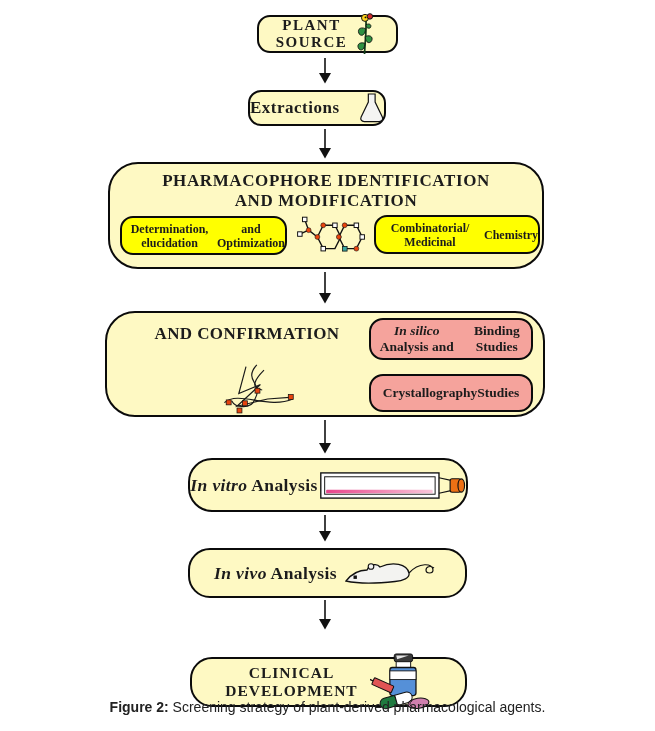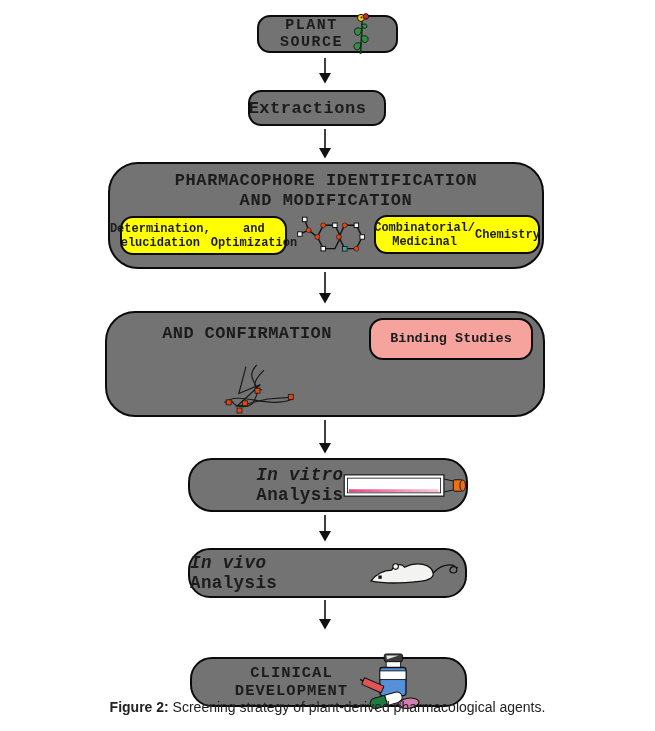--- a/index.html
+++ b/index.html
@@ -1,19 +1,19 @@
 <!DOCTYPE html>
 <html><head>
 <meta charset="utf-8">
 <style>
   html,body{margin:0;padding:0;background:#ffffff;}
   #page{position:relative;width:655px;height:731px;background:#ffffff;overflow:hidden;
         font-family:"Liberation Serif","DejaVu Serif",serif;}
-  .node{position:absolute;background:#737373;border:2px solid #0b0b0b;box-sizing:border-box;
-        display:flex;align-items:center;justify-content:center;color:#1c1c1c;font-weight:bold;font-family:Liberation Mono, monospace;}
+  .node{position:absolute;background:#fef9c3;border:2px solid #0b0b0b;box-sizing:border-box;
+        display:flex;align-items:center;justify-content:center;color:#1c1c1c;font-weight:bold;}
   .subbox{position:absolute;border:2px solid #0b0b0b;box-sizing:border-box;display:flex;
         flex-direction:row;align-items:center;justify-content:center;text-align:center;
         color:#1c1c1c;font-weight:bold;}
   .arrow{position:absolute;left:318px;}
   
   #plant-box{left:257px;top:15px;width:141px;height:38px;border-radius:13px;gap:6px;}
   #plant-box .txt{font-size:15px;line-height:17px;letter-spacing:1.5px;text-align:center;}
   #extractions-box{left:248px;top:90px;width:138px;height:36px;border-radius:13px;gap:19px;}
   #extractions-box .txt{font-size:17px;letter-spacing:0.5px;}
   #pharma-box{left:108px;top:162px;width:436px;height:107px;border-radius:30px;display:block;}
@@ -142,21 +142,26 @@
         <g fill="#e8440e" stroke="#111" stroke-width="0.8">
           <rect x="16" y="41" width="5.5" height="5.5"></rect>
           <rect x="34" y="42" width="5.5" height="5.5"></rect>
           <rect x="48" y="28" width="5.5" height="5.5"></rect>
           <rect x="85" y="35" width="5.5" height="5.5"></rect>
           <rect x="28" y="50" width="5.5" height="5.5"></rect>
         </g>
       </svg>
     </div>
     <div class="subbox" id="insilico-box">
+      <div><span class="ital">In silico</span><span> Analysis and</span></div>
       <div>Binding Studies</div>
+    </div>
+    <div class="subbox" id="crystal-box">
+      <div>Crystallography</div>
+      <div>Studies</div>
     </div>
   </div>
 
   <svg class="arrow" style="top:420px" width="14" height="34">
     <line x1="7" y1="0" x2="7" y2="24" stroke="#111" stroke-width="1.6"></line>
       <polygon points="1,23 13,23 7,33.5" fill="#111"></polygon>
   </svg>
 
   <div class="node" id="vitro-box">
     <span class="txt"><span class="ital">In vitro</span><span> Analysis</span></span>

